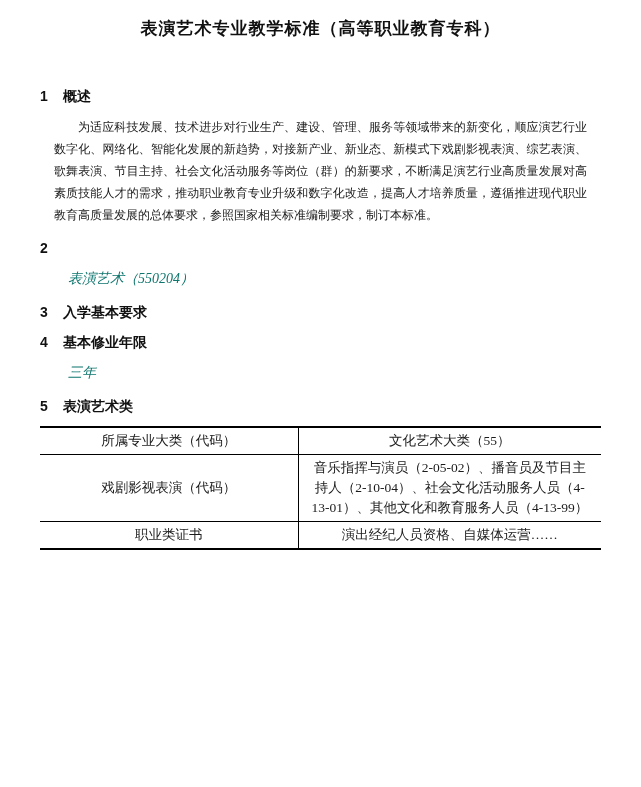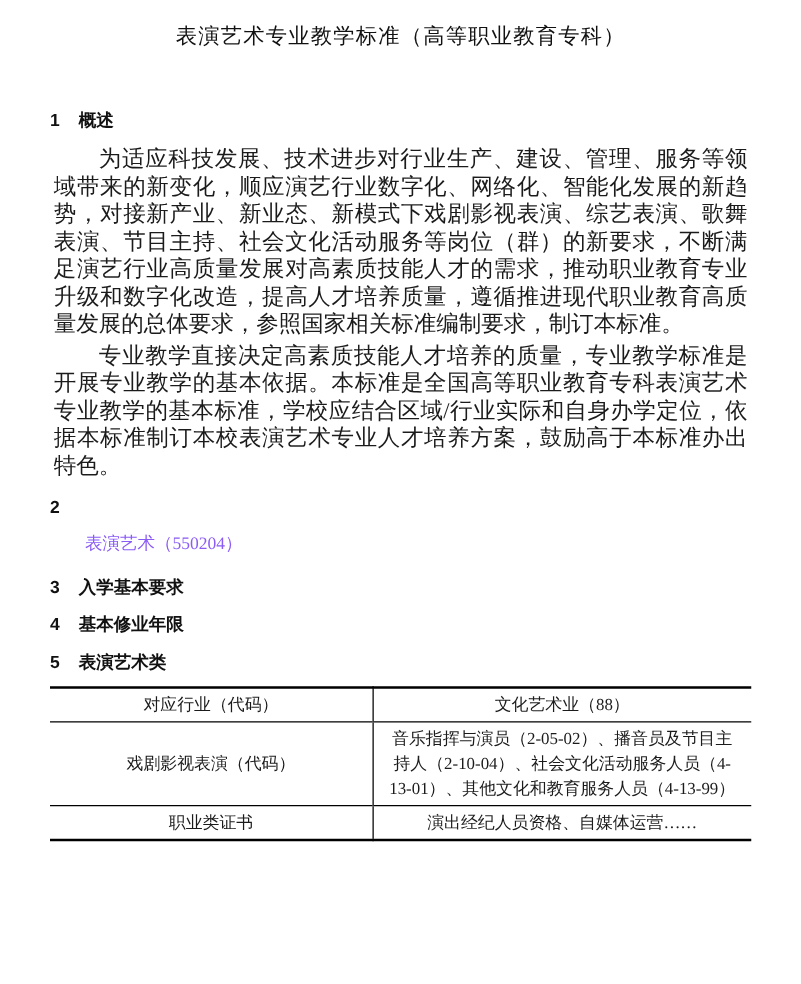--- a/index.html
+++ b/index.html
@@ -16,21 +16,21 @@
     box-sizing: border-box;
     padding: 18px 40px 0 40px;
     color: #1b1b1b;
     font-family: "Liberation Serif", "DejaVu Serif", serif;
     overflow: hidden;
   }
   .doc-title {
     margin: 0;
     font-size: 17px;
     line-height: 22px;
-    font-weight: normal;
+    font-weight: bold;
     text-align: center;
     letter-spacing: 1px;
     color: #111111;
   }
   .sec-heading {
     display: flex;
     align-items: baseline;
     margin: 14px 0 0 0;
     font-family: "Liberation Sans", "DejaVu Sans", sans-serif;
     font-weight: bold;
@@ -39,37 +39,38 @@
     color: #111111;
   }
   .sec-heading.first {
     margin-top: 48px;
   }
   .sec-num {
     display: inline-block;
     min-width: 23px;
   }
   .body-par {
-    margin: 3px;
-    font-size: 18px;
+    margin: 14px;
+    font-size: 12px;
     line-height: 22px;
     text-align: justify;
     text-justify: inter-character;
     text-indent: 2em;
     color: #1b1b1b;
   }
   .body-par.first {
     margin-top: 12px;
   }
   .content-line {
     margin: 12px 0 0 0;
     padding-left: 28px;
     font-size: 14px;
     line-height: 22px;
-    color: #8b5cf6;
+    color: #0f766e;
+    font-style: italic;
   }
   table.career-table {
     width: 100%;
     margin-top: 12px;
     border-collapse: collapse;
     border-top: 2.5px solid #000000;
     border-bottom: 2.5px solid #000000;
   }
   table.career-table td {
     border-top: 1px solid #000000;
@@ -90,47 +91,47 @@
 
 <div class="page">
 
   <h1 class="doc-title">表演艺术专业教学标准（高等职业教育专科）</h1>
 
   <div class="sec-heading first">
     <span class="sec-num">1</span>
     <span class="sec-label">概述</span>
   </div>
   <p class="body-par first">为适应科技发展、技术进步对行业生产、建设、管理、服务等领域带来的新变化，顺应演艺行业数字化、网络化、智能化发展的新趋势，对接新产业、新业态、新模式下戏剧影视表演、综艺表演、歌舞表演、节目主持、社会文化活动服务等岗位（群）的新要求，不断满足演艺行业高质量发展对高素质技能人才的需求，推动职业教育专业升级和数字化改造，提高人才培养质量，遵循推进现代职业教育高质量发展的总体要求，参照国家相关标准编制要求，制订本标准。</p>
-  <p class="body-par">专业教学直接决定高素质技能人才培养的质量，专业教学标准是开展专业教学的基本依据。本标准是全国高等职业教育专科表演艺术专业教学的基本标准，学校应结合区域/行业实际和自身办学定位，依据本标准制订本校表演艺术专业人才培养方案，鼓励高于本标准办出特色。</p>
 
   <div class="sec-heading">
     <span class="sec-num">2</span>
   </div>
   <p class="content-line">表演艺术（550204）</p>
 
   <div class="sec-heading">
     <span class="sec-num">3</span>
     <span class="sec-label">入学基本要求</span>
   </div>
 
   <div class="sec-heading">
     <span class="sec-num">4</span>
     <span class="sec-label">基本修业年限</span>
   </div>
+  <p class="content-line">三年</p>
 
   <div class="sec-heading">
     <span class="sec-num">5</span>
     <span class="sec-label">表演艺术类</span>
   </div>
 
   <table class="career-table">
     <tbody>
       <tr>
-        <td class="label-cell">对应行业（代码）</td>
-        <td class="value-cell">文化艺术业（88）</td>
+        <td class="label-cell">所属专业大类（代码）</td>
+        <td class="value-cell">文化艺术大类（55）</td>
       </tr>
       <tr>
         <td class="label-cell">戏剧影视表演（代码）</td>
         <td class="value-cell">音乐指挥与演员（2-05-02）、播音员及节目主持人（2-10-04）、社会文化活动服务人员（4-13-01）、其他文化和教育服务人员（4-13-99）</td>
       </tr>
       <tr>
         <td class="label-cell">职业类证书</td>
         <td class="value-cell">演出经纪人员资格、自媒体运营……</td>
       </tr>
     </tbody>

